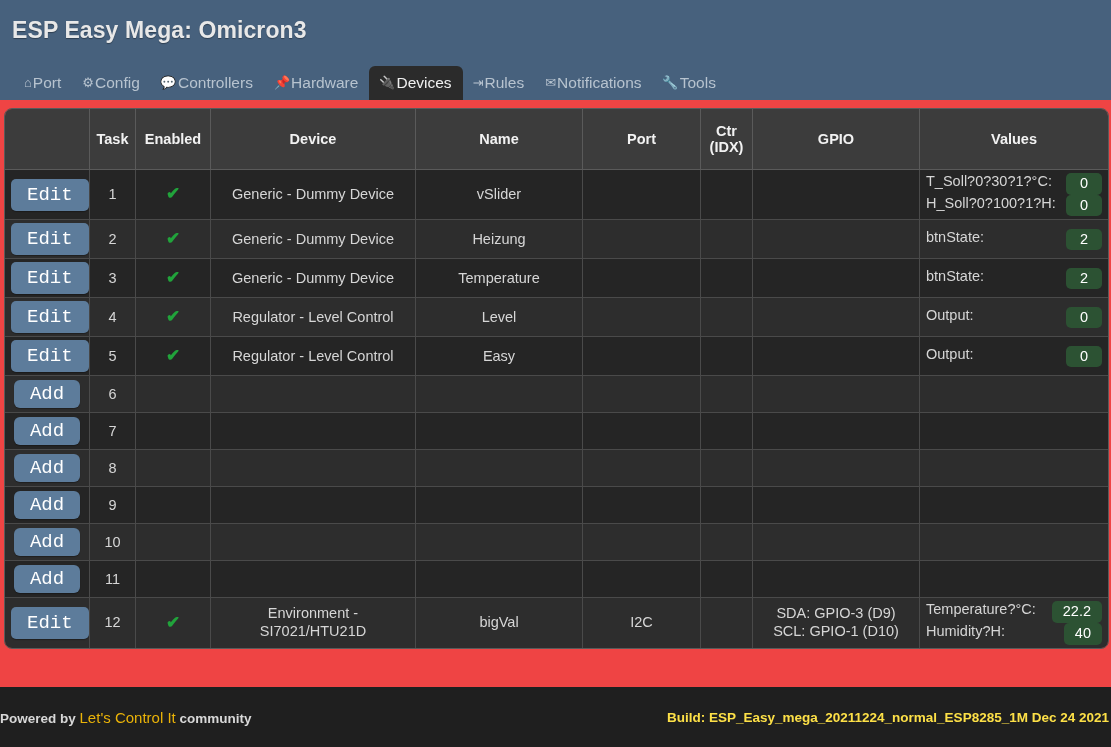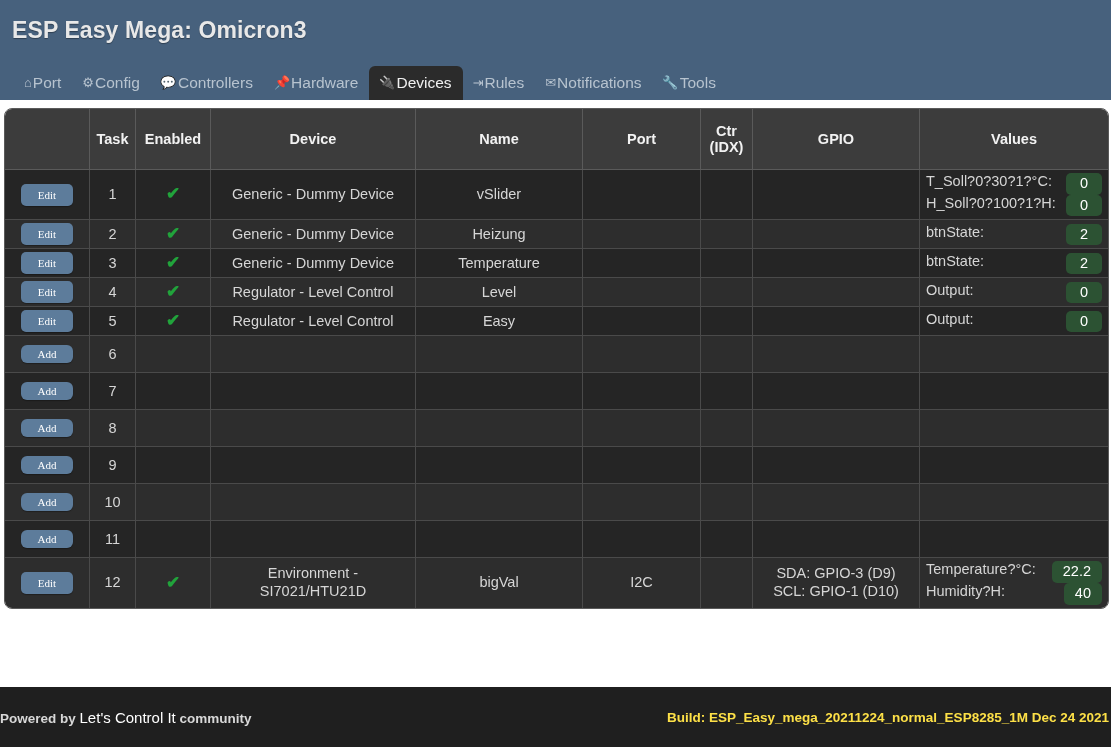--- a/index.html
+++ b/index.html
@@ -66,21 +66,21 @@
   }
   .navicon {
     font-size: 13px;
     line-height: 1;
     display: inline-block;
   }
 
   
   .content {
     flex: 1 1 auto;
-    background: #ffffff;
+    background: #ef4444;
     padding: 8px 4px 0 4px;
     box-sizing: border-box;
     overflow: hidden;
   }
 
   table.devtable {
     border-collapse: separate;
     border-spacing: 0;
     width: 1103px;
     margin: 0 auto;
@@ -130,22 +130,22 @@
   .c-ctr  { width: 52px; }
   .c-gpio { width: 167px; }
   .c-val  { width: 188px; }
 
   .btn {
     display: inline-block;
     background: #5d7c9b;
     color: #ffffff;
     border: none;
     border-radius: 5px;
-    font-size: 11px;
-    font-family: Liberation Serif, serif;
+    font-size: 19px;
+    font-family: Liberation Mono, monospace;
     padding: 5px 16px;
     min-width: 52px;
     cursor: pointer;
     box-shadow: 0 1px 1px rgba(0,0,0,0.3);
   }
 
   .check {
     color: #21a33b;
     font-size: 17px;
     font-weight: bold;
@@ -198,21 +198,21 @@
     font-size: 13.5px;
     box-sizing: border-box;
   }
   .footer-left {
     color: #d8d8d8;
     font-weight: bold;
     padding-left: 0px;
     white-space: nowrap;
   }
   .footer-left .brand {
-    color: #ffffff;
+    color: #eab308;
     font-weight: normal;
     font-size: 15px;
     text-align: center;
   }
   .footer-right {
     color: #fde047;
     font-weight: bold;
     padding-right: 2px;
     white-space: nowrap;
   }

